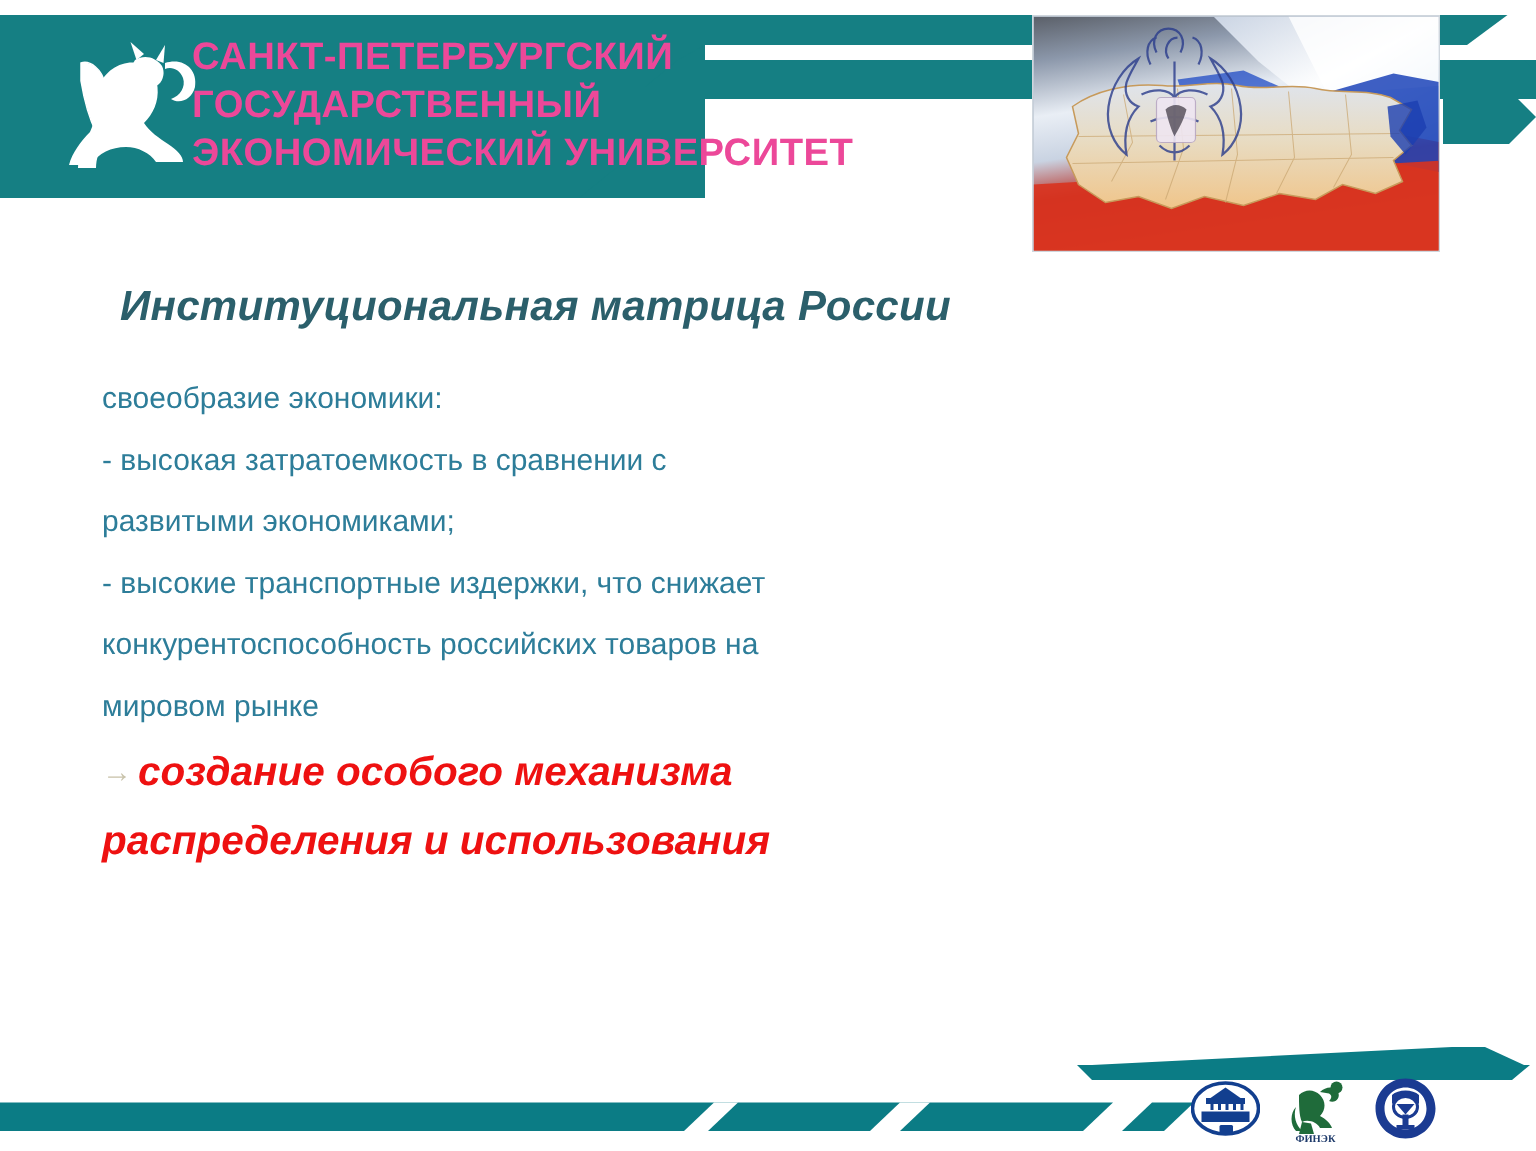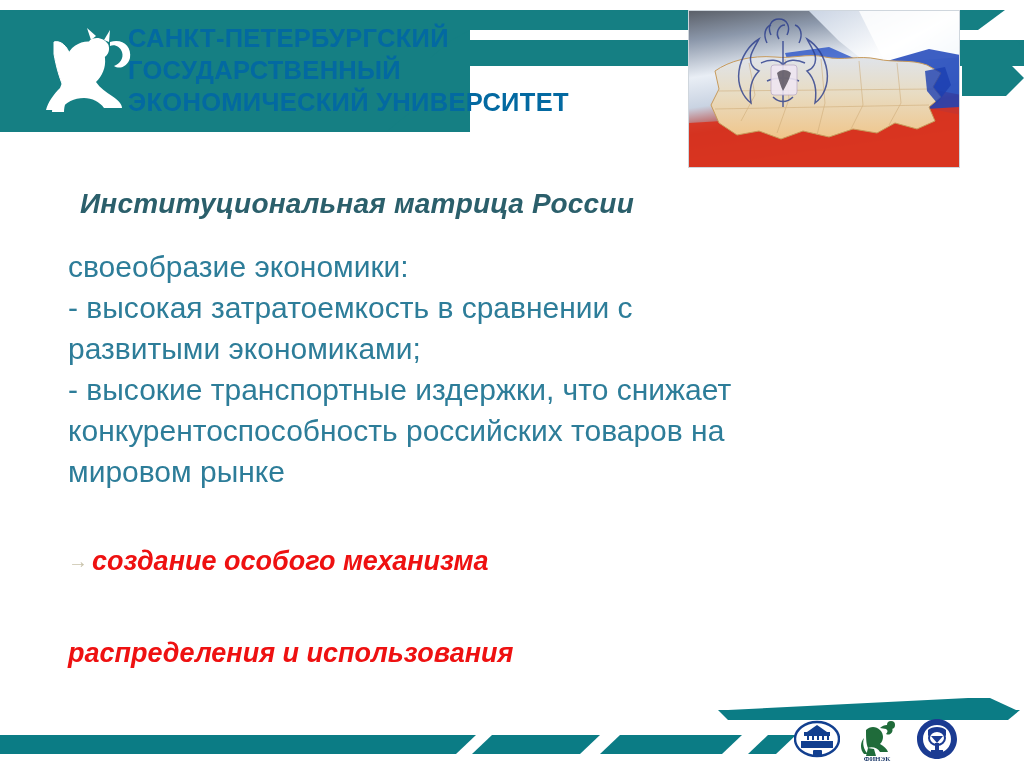--- a/index.html
+++ b/index.html
@@ -37,21 +37,21 @@
     top: 18px;
     width: 110px;
     height: 105px;
   }
 
   .univ-name {
     position: absolute;
     left: 128px;
     top: 22px;
     width: 480px;
-    color: #0369a1;
+    color: #ec4899;
     font-weight: bold;
     font-size: 25.5px;
     line-height: 32px;
     letter-spacing: 0.3px;
     white-space: nowrap;
   }
   .univ-name div { white-space: nowrap; }
 
   
   .russia-photo {
@@ -82,40 +82,39 @@
 
   
   .body-block {
     position: absolute;
     left: 68px;
     top: 246px;
     width: 720px;
   }
   .body-line {
     color: #2d7d99;
-    font-size: 30px;
+    font-size: 20px;
     line-height: 41px;
     white-space: nowrap;
   }
 
   
   .red-block {
     position: absolute;
     left: 68px;
     top: 492px;
     width: 760px;
   }
   .red-line {
     color: #ee1111;
     font-size: 27px;
     font-style: italic;
     font-weight: bold;
     line-height: 45px;
     white-space: nowrap;
-    margin-top: 47px;
   }
   .arrow-glyph {
     color: #c9c3ab;
     font-size: 20px;
     font-style: normal;
     font-weight: normal;
     padding-right: 4px;
     vertical-align: 2px;
   }
 

